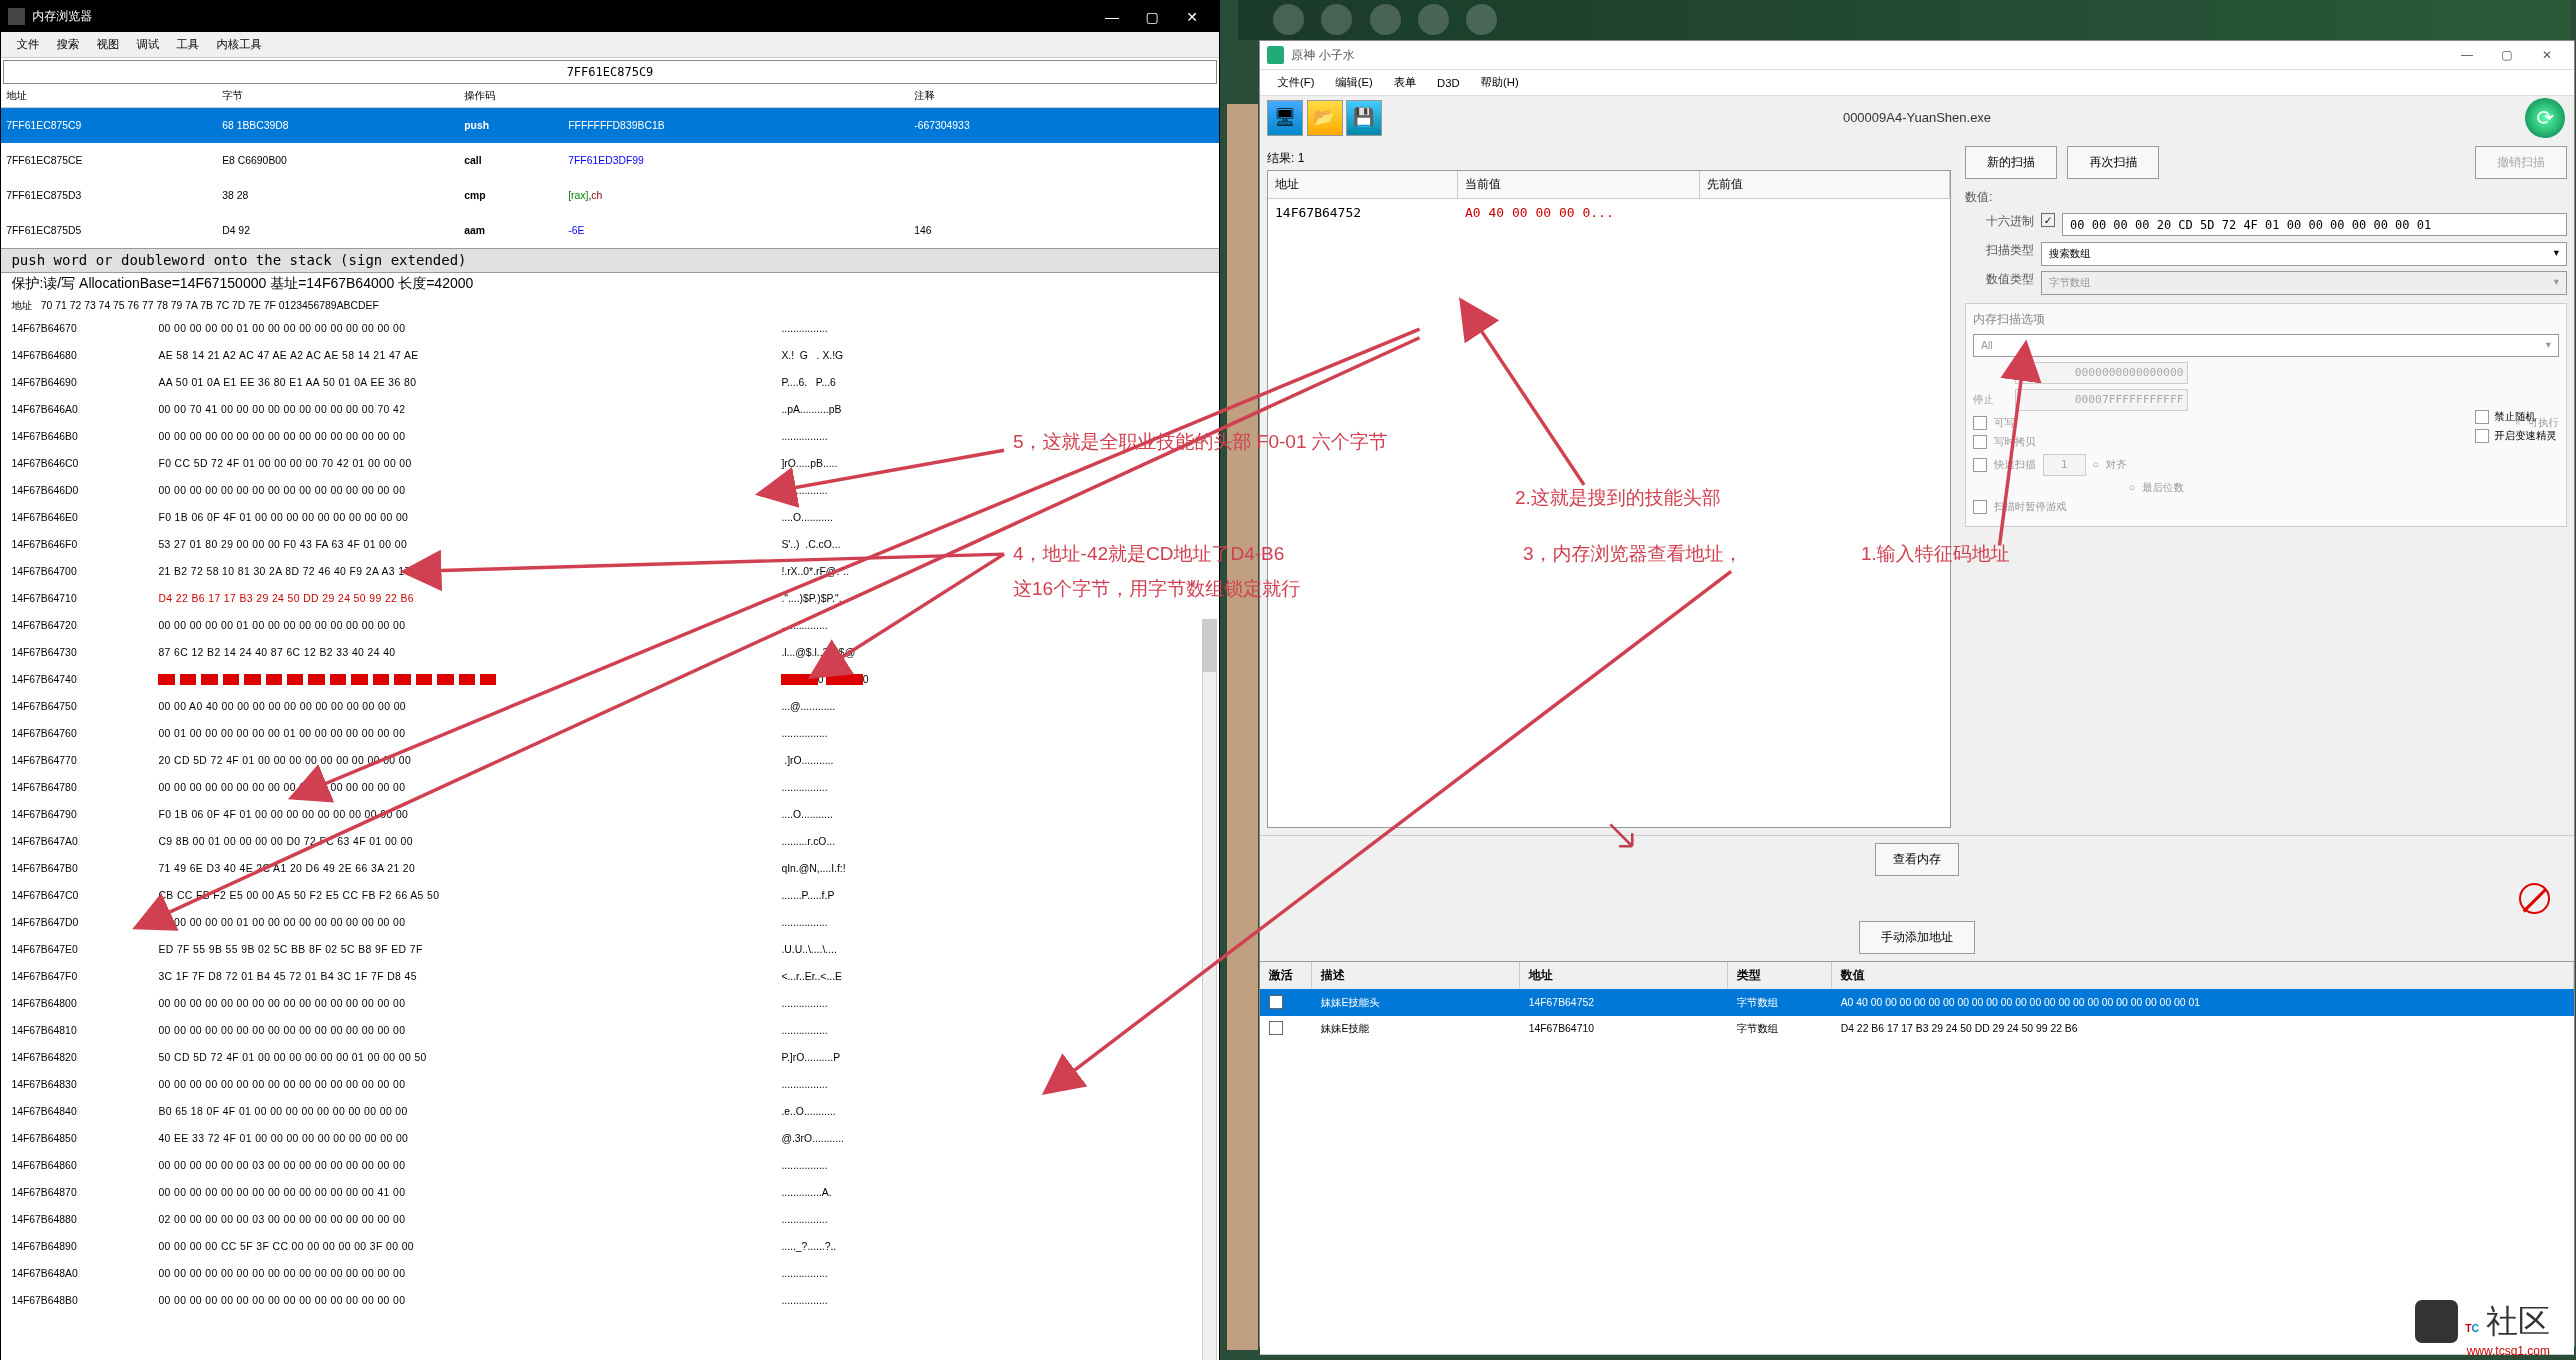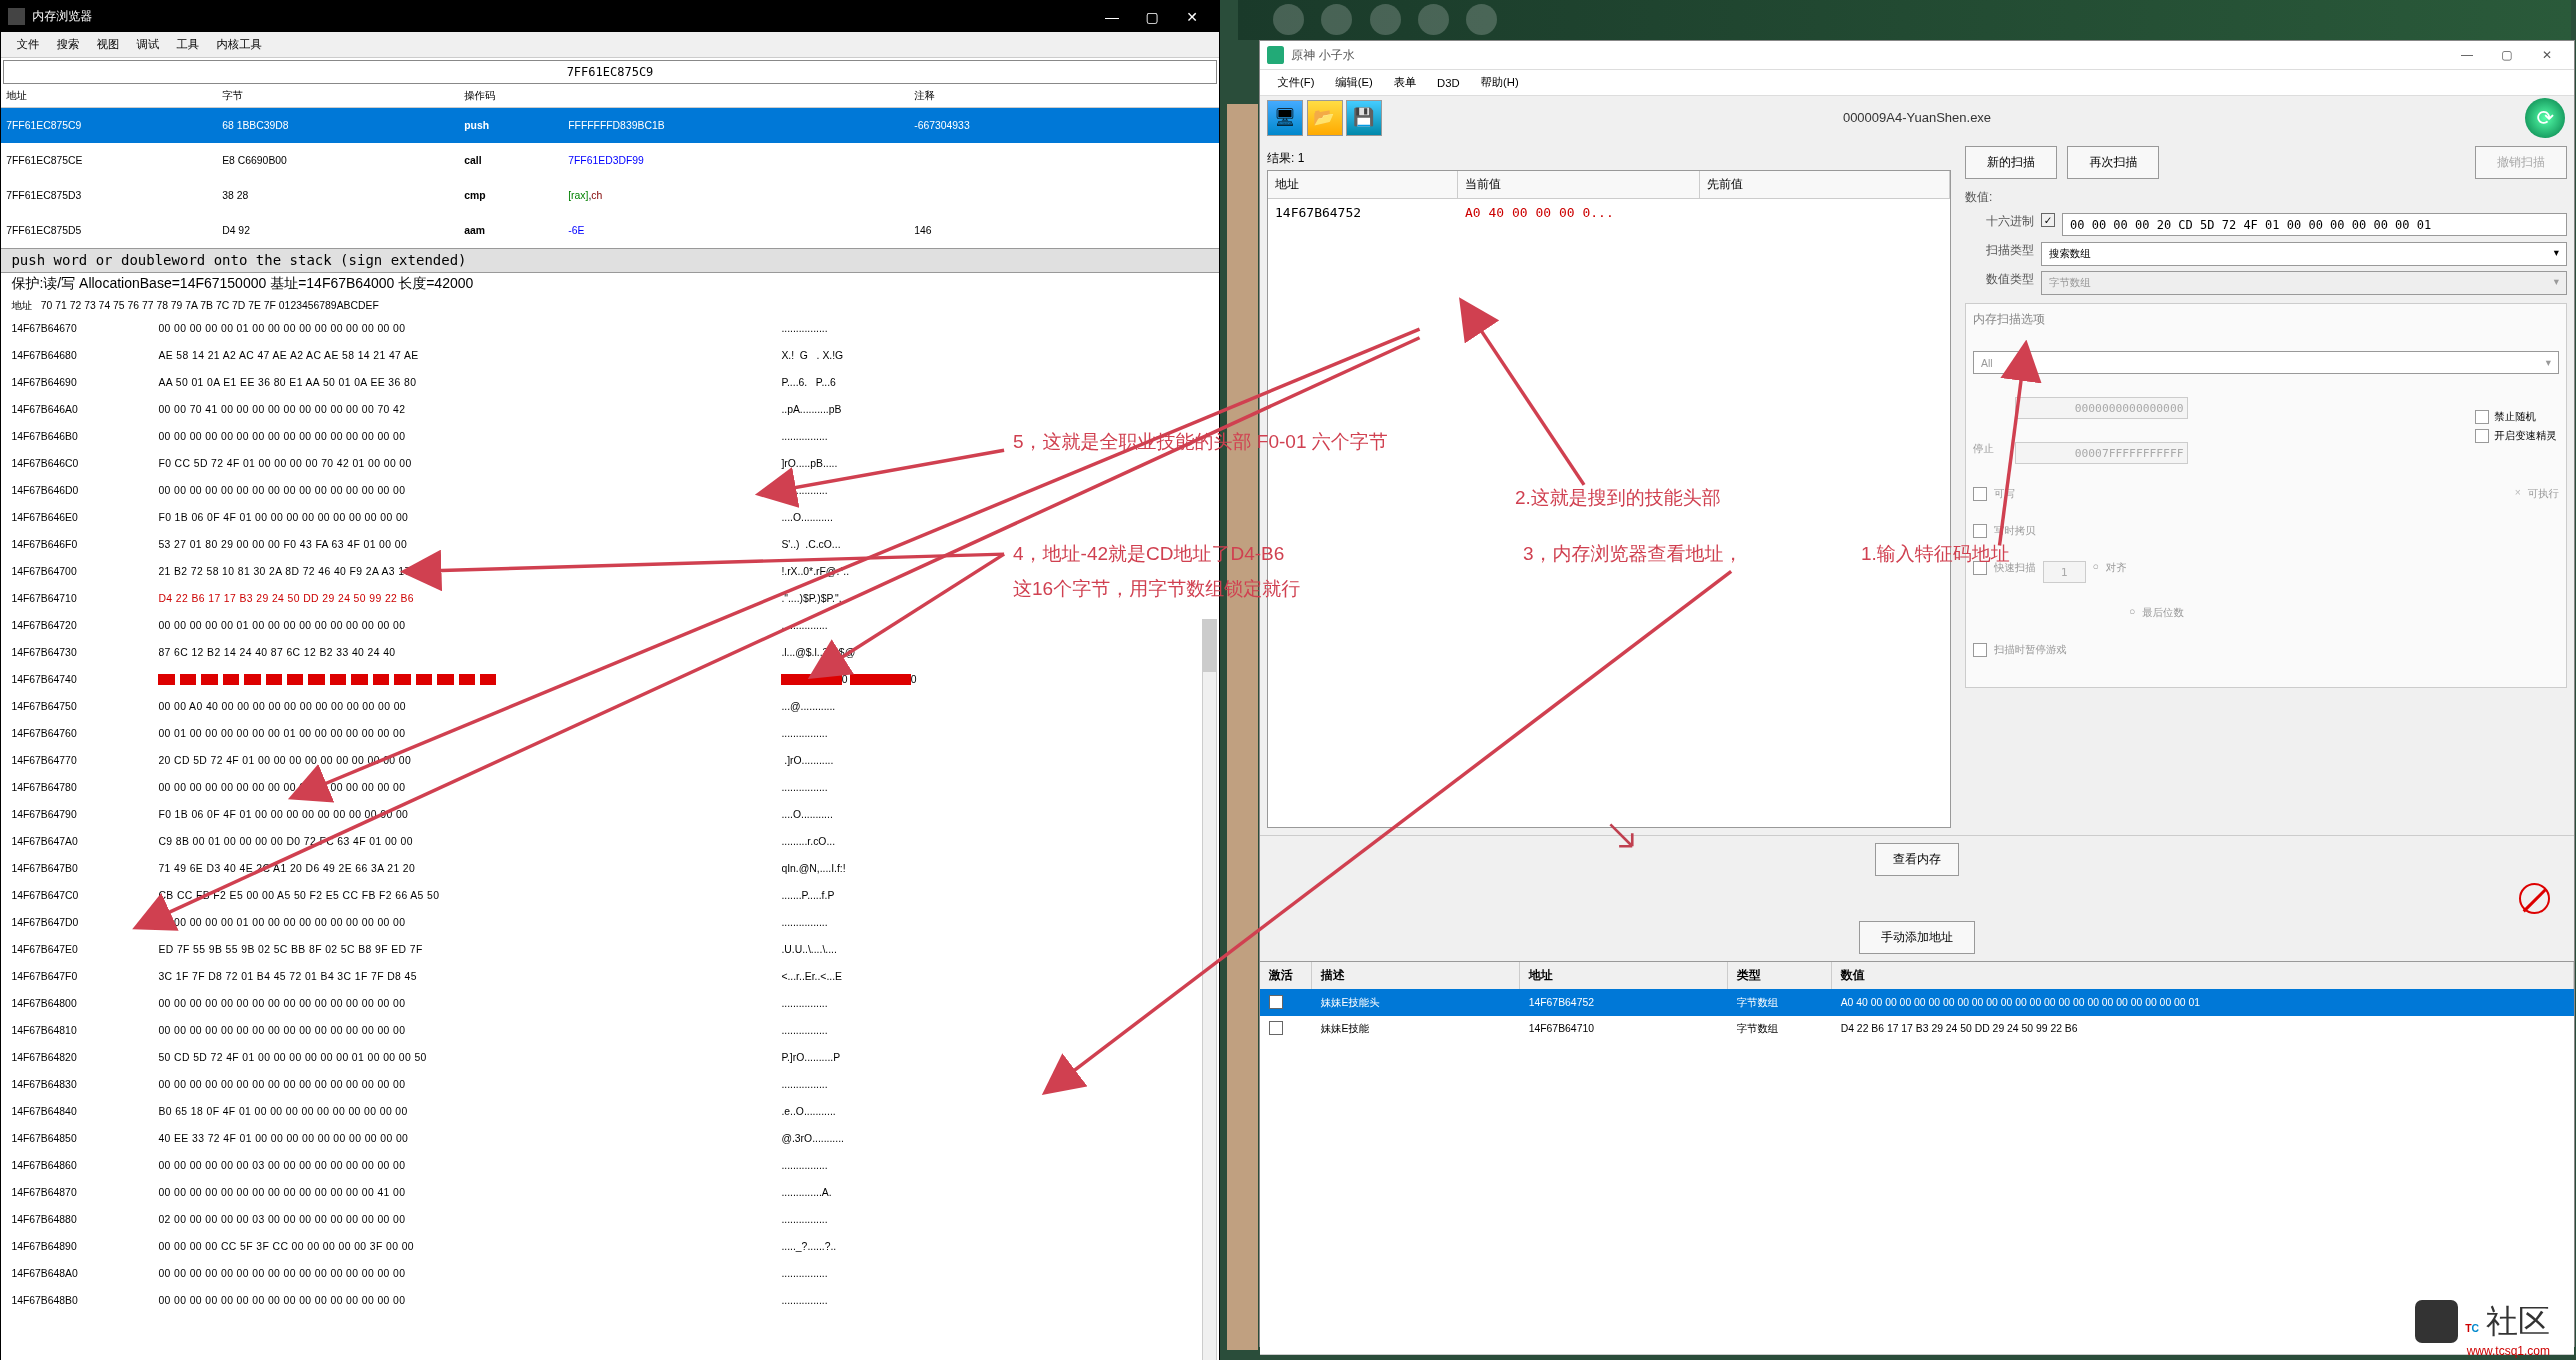--- a/index.html
+++ b/index.html
@@ -35,21 +35,21 @@
 
 .hex-view { font-family: Consolas, monospace; font-size: 14.7px; position: relative; }
 .hex-protect { padding: 1.7px 10.4px; font-size: 14px; }
 .hex-header { padding: 1.7px 10.4px; font-size: 14px; white-space: pre; }
 .hex-row { display: flex; padding: 0 10.4px; white-space: pre; line-height: 27px; }
 .hex-addr { width: 147px; color: #000; }
 .hex-bytes { width: 623px; letter-spacing: 0.4px; }
 .hex-ascii { flex: 1; }
 .hex-red-bytes { color: #c00; }
 .hex-highlight-row .hex-bytes span { background: #d00; color: #d00; margin-right: 1.7px; padding: 0 0.9px; }
-.hex-highlight-row .hex-ascii span.hl { background: #d00; color: #d00; padding: 0 17px; }
+.hex-highlight-row .hex-ascii span.hl { background: #d00; color: #d00; padding: 0 5px; }
 
 
 .win-right { position: absolute; left: 1259px; top: 40px; width: 1316px; height: 1307px; background: #f0f0f0; border: 0.9px solid #888; }
 .titlebar-right { height: 29px; background: #fff; display: flex; align-items: center; padding: 0 7px; border-bottom: 0.9px solid #ddd; }
 .titlebar-right .ce-icon { width: 17.3px; height: 17.3px; background: #2a7; border-radius: 2.6px; margin-right: 7px; }
 .titlebar-right .title { flex: 1; font-size: 12px; color: #555; }
 .titlebar-right .win-btn { width: 40px; height: 29px; display: flex; align-items: center; justify-content: center; color: #555; font-size: 12px; }
 
 .menubar-r { height: 26px; background: #fff; display: flex; align-items: center; padding: 0 7px; border-bottom: 0.9px solid #ddd; }
 .menubar-r .item { padding: 3.5px 10.4px; font-size: 11.3px; }
@@ -84,21 +84,21 @@
 .scan-row { display: flex; align-items: flex-start; margin: 5.2px 0; gap: 7px; }
 .scan-label { font-size: 12px; color: #555; width: 69px; text-align: right; }
 .scan-input { border: 0.9px solid #999; padding: 3.5px 7px; background: #fff; font-family: Consolas, monospace; font-size: 12px; }
 .scan-value-input { flex: 1; }
 .scan-select { border: 0.9px solid #999; padding: 3.5px 7px; background: #fff; font-size: 12px; flex: 1; }
 .hex-check { width: 14px; height: 14px; border: 0.9px solid #666; display: inline-flex; align-items: center; justify-content: center; }
 .hex-check.checked::after { content: "✓"; font-size: 10.4px; }
 
 .scan-options { border: 0.9px solid #ccc; background: #fafafa; padding: 7px; margin-top: 8.7px; }
 .scan-opt-title { font-size: 12px; color: #888; margin-bottom: 5.2px; }
-.opt-row { display: flex; align-items: flex-start; gap: 7px; margin: 23px 0; font-size: 12px; color: #999; }
+.opt-row { display: flex; align-items: center; gap: 7px; margin: 5px 0; font-size: 12px; color: #999; }
 .opt-input { border: 0.9px solid #ccc; background: #f4f4f4; padding: 3.5px; font-family: Consolas, monospace; font-size: 11.3px; color: #aaa; width: 173px; text-align: right; }
 .checkbox-r { width: 14px; height: 14px; border: 0.9px solid #999; background: #fff; }
 .right-checks { position: absolute; right: 17.3px; top: 364px; }
 .right-checks .chk-row { display: flex; align-items: center; gap: 5.2px; margin: 5.2px 0; font-size: 12px; }
 
 .mem-view-bar { display: flex; align-items: center; padding: 7px; gap: 7px; border-top: 0.9px solid #ccc; flex-direction: column; }
 .mem-view-btn { padding: 7px 17.3px; border: 0.9px solid #999; background: #f8f8f8; font-size: 12px; }
 .prohibit-icon { width: 31px; height: 31px; border: 2.6px solid #d00; border-radius: 50%; position: relative; margin-left: auto; margin-right: 17.3px; }
 .prohibit-icon::after { content: ""; position: absolute; width: 31px; height: 2.6px; background: #d00; top: 50%; left: -1.7px; transform: rotate(-45deg); }
 .manual-add { padding: 7px 21px; border: 0.9px solid #999; background: #f8f8f8; font-size: 12px; }

